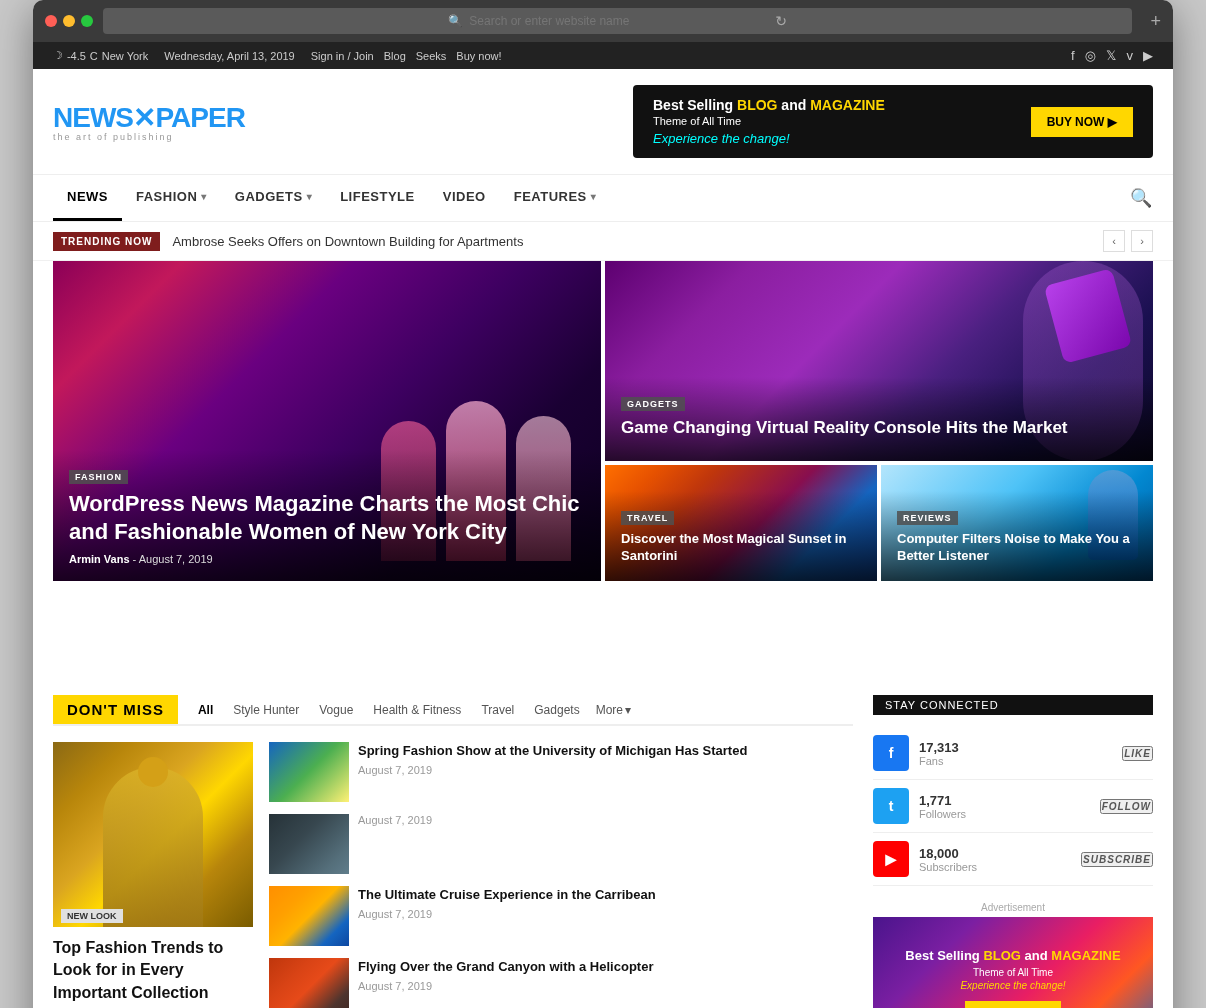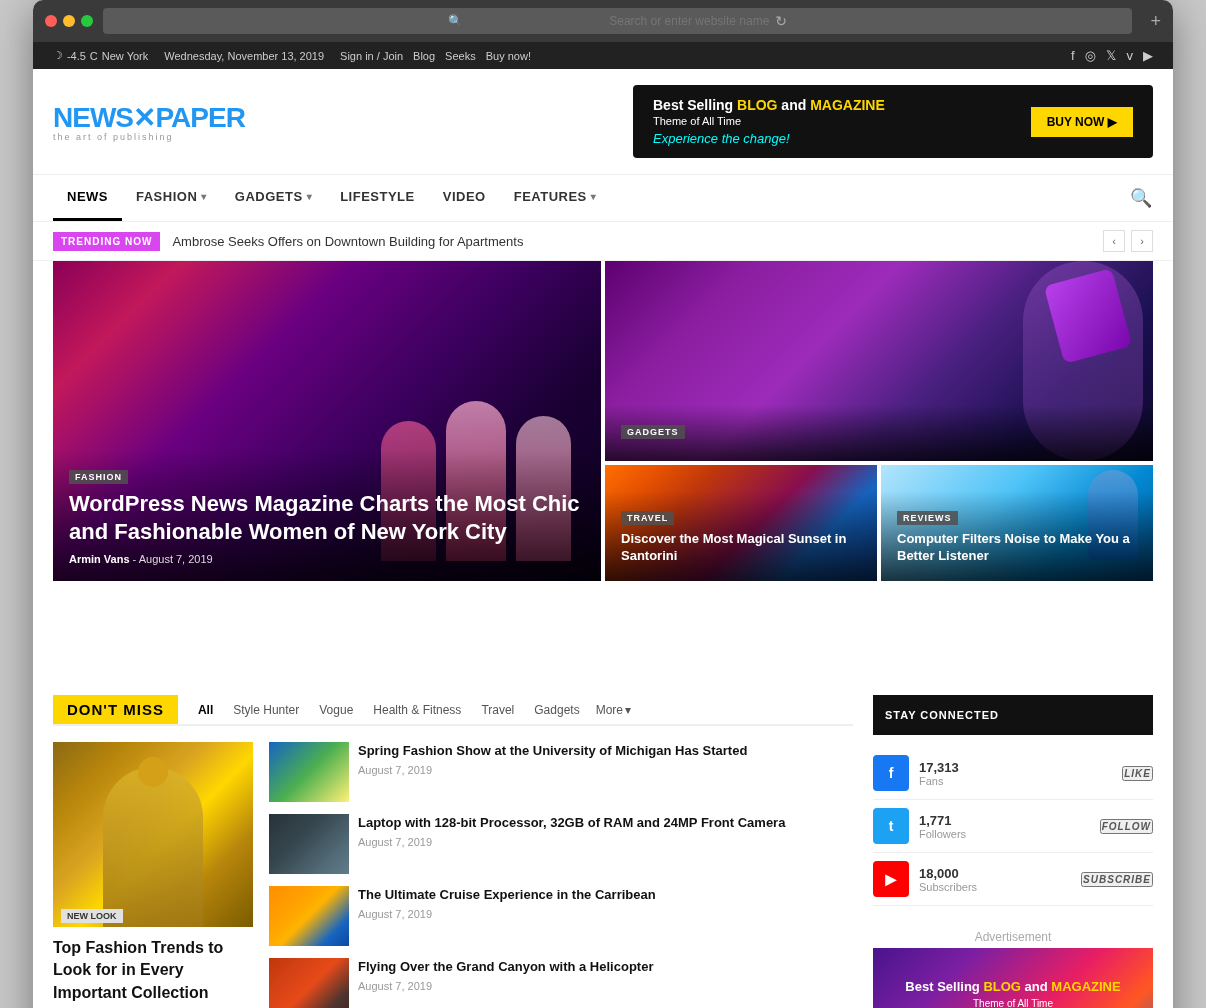--- a/index.html
+++ b/index.html
@@ -36,21 +36,21 @@
       justify-content: center;
       gap: 6px;
       color: #ccc;
       font-size: 12px;
     }
     .browser-addressbar input {
       background: none;
       border: none;
       color: #e5e5e5;
       font-size: 12px;
-      text-align: right;
+      text-align: left;
       outline: none;
       width: 300px;
     }
     .browser-refresh { color: #aaa; font-size: 14px; cursor: pointer; }
 
     
     .topbar {
       background: #222;
       color: #ccc;
       font-size: 11px;
@@ -135,21 +135,21 @@
     
     .trending-bar {
       background: #fff;
       padding: 8px 20px;
       display: flex;
       align-items: center;
       gap: 12px;
       border-bottom: 1px solid #f0f0f0;
     }
     .trending-label {
-      background: #d946ef;
+      background: #7f1d1d;
       color: #fff;
       font-size: 10px;
       font-weight: bold;
       padding: 4px 8px;
       letter-spacing: 1px;
       white-space: nowrap;
     }
     .trending-text { font-size: 13px; color: #333; flex: 1; }
     .trending-arrows { display: flex; gap: 6px; }
     .trending-arrow { width: 22px; height: 22px; border: 1px solid #ddd; display: flex; align-items: center; justify-content: center; cursor: pointer; font-size: 11px; color: #666; }
@@ -272,22 +272,22 @@
 
     .article-info { flex: 1; }
     .article-title-small { font-size: 13px; font-weight: bold; color: #111; line-height: 1.4; margin-bottom: 4px; }
     .article-date { font-size: 11px; color: #999; }
 
     
     .stay-connected-header {
       background: #111;
       color: #fff;
       font-size: 11px;
-      font-weight: bold;
-      padding: 14px 12px;
+      font-weight: normal;
+      padding: 4px 12px;
       letter-spacing: 1px;
       text-transform: uppercase;
       margin-bottom: 12px;
     }
     .social-row {
       display: flex;
       align-items: center;
       padding: 8px 0;
       border-bottom: 1px solid #eee;
     }
@@ -308,21 +308,21 @@
       margin-left: auto;
       font-size: 10px;
       font-weight: bold;
       color: #555;
       cursor: pointer;
       letter-spacing: 1px;
       font-style: italic;
     }
 
     
-    .ad-label { font-size: 12px; color: #aaa; text-align: center; margin-top: 24px; margin-bottom: 4px; }
+    .ad-label { font-size: 10px; color: #aaa; text-align: center; margin-top: 16px; margin-bottom: 4px; }
     .sidebar-ad {
       background: linear-gradient(135deg, #4A148C 0%, #7B1FA2 30%, #E91E63 60%, #FF5722 80%, #1565C0 100%);
       height: 140px;
       display: flex;
       flex-direction: column;
       align-items: center;
       justify-content: center;
       color: #fff;
       text-align: center;
       padding: 12px;
@@ -361,21 +361,21 @@
   </div>
 
   <div class="topbar">
     <div class="topbar-left">
       <div class="topbar-weather">
         <span>☽</span>
         <span>-4.5</span>
         <span>C</span>
         <span>New York</span>
       </div>
-      <span>Wednesday, November 13, 2019</span>
+      <span>Wednesday, April 13, 2019</span>
       <div class="topbar-links">
         <a>Sign in / Join</a>
         <a>Blog</a>
         <a>Seeks</a>
         <a>Buy now!</a>
       </div>
     </div>
     <div class="topbar-social">
       <span class="social-icon">f</span>
       <span class="social-icon">◎</span>
@@ -461,20 +461,21 @@
       <div class="hero-right">
 
         <div class="hero-right-top" style="position:relative;overflow:hidden;">
           <div style="width:100%;height:100%;background:linear-gradient(135deg, #5D0070 0%, #8B1EA0 20%, #9C2BBA 40%, #4A2080 60%, #1A1050 80%, #0D0828 100%);position:relative;">
 
             <div style="position:absolute;right:10px;top:0;width:120px;height:100%;background:linear-gradient(180deg,rgba(180,100,220,0.3),rgba(100,50,150,0.5));border-radius:60px;"></div>
             <div style="position:absolute;right:30px;top:15px;width:70px;height:80px;background:linear-gradient(135deg,#CC44FF,#8800BB);border-radius:8px;transform:rotate(-15deg);opacity:0.8;"></div>
           </div>
           <div class="hero-overlay">
             <span class="card-category gadgets">GADGETS</span>
+            <div class="hero-title" style="font-size:17px;">Game Changing Virtual Reality Console Hits the Market</div>
           </div>
         </div>
 
         <div class="hero-right-bottom-grid">
 
           <div class="hero-card" style="position:relative;overflow:hidden;">
             <div class="img-santorini">
               <div style="position:absolute;width:100%;height:100%;background:linear-gradient(135deg,#FF6F00 0%,#E65100 15%,#BF360C 30%,#880E4F 55%,#1565C0 75%,#0D47A1 100%);"></div>
             </div>
             <div class="hero-overlay">
@@ -540,21 +541,20 @@
               <div class="article-info">
                 <div class="article-title-small">Spring Fashion Show at the University of Michigan Has Started</div>
                 <div class="article-date">August 7, 2019</div>
               </div>
             </div>
             <div class="article-list-item">
               <div class="article-thumb">
                 <div class="article-thumb-img thumb-laptop"></div>
               </div>
               <div class="article-info">
-                <div class="article-title-small">Laptop with 128-bit Processor, 32GB of RAM and 24MP Front Camera</div>
                 <div class="article-date">August 7, 2019</div>
               </div>
             </div>
             <div class="article-list-item">
               <div class="article-thumb">
                 <div class="article-thumb-img thumb-cruise"></div>
               </div>
               <div class="article-info">
                 <div class="article-title-small">The Ultimate Cruise Experience in the Carribean</div>
                 <div class="article-date">August 7, 2019</div>

